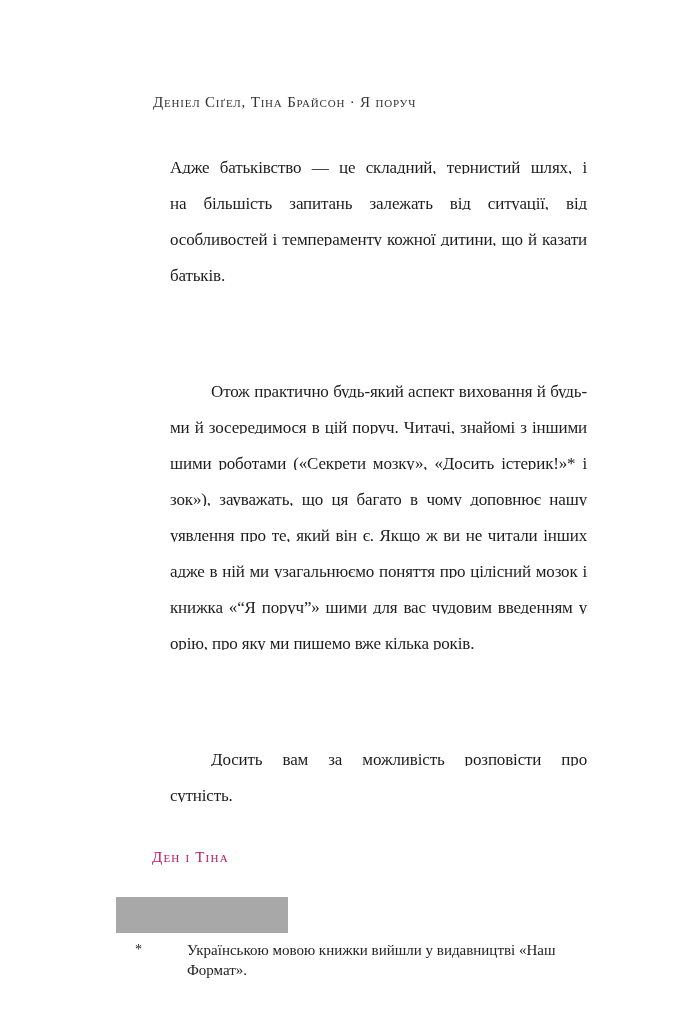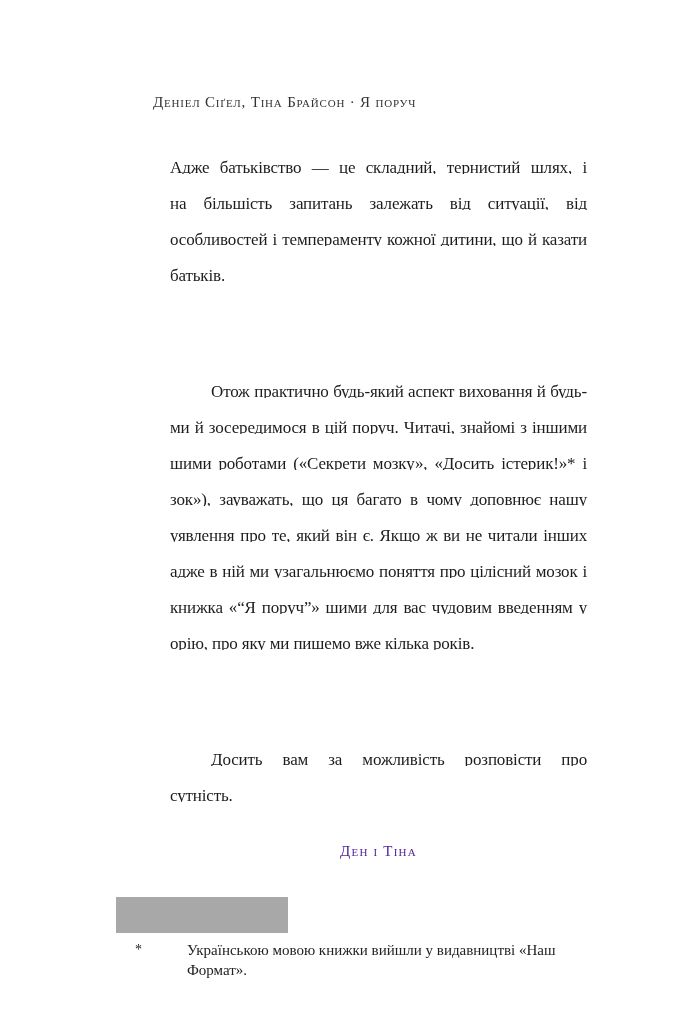--- a/index.html
+++ b/index.html
@@ -42,27 +42,27 @@
     height: 23.4px;
     overflow: hidden;
     white-space: normal;
   }
   .line.last {
     text-align: center;
     text-align-last: left;
   }
   .line.first-indent { text-indent: 41px; margin-top: 44px; }
   .signature {
-    margin-top: 2px;
-    text-align: center;
+    margin-top: 8px;
+    text-align: left;
     font-size: 15px;
     line-height: 23.4px;
     font-variant: small-caps;
     letter-spacing: 1.2px;
-    color: #4c1d95;
+    color: #be185d;
   }
   .footnote-rule {
     position: absolute;
     left: 98px; top: 879px;
     width: 172px; height: 1px;
     background: #a8a8a8;
   }
   .footnote {
     position: absolute;
     left: 81px; top: 886px;

